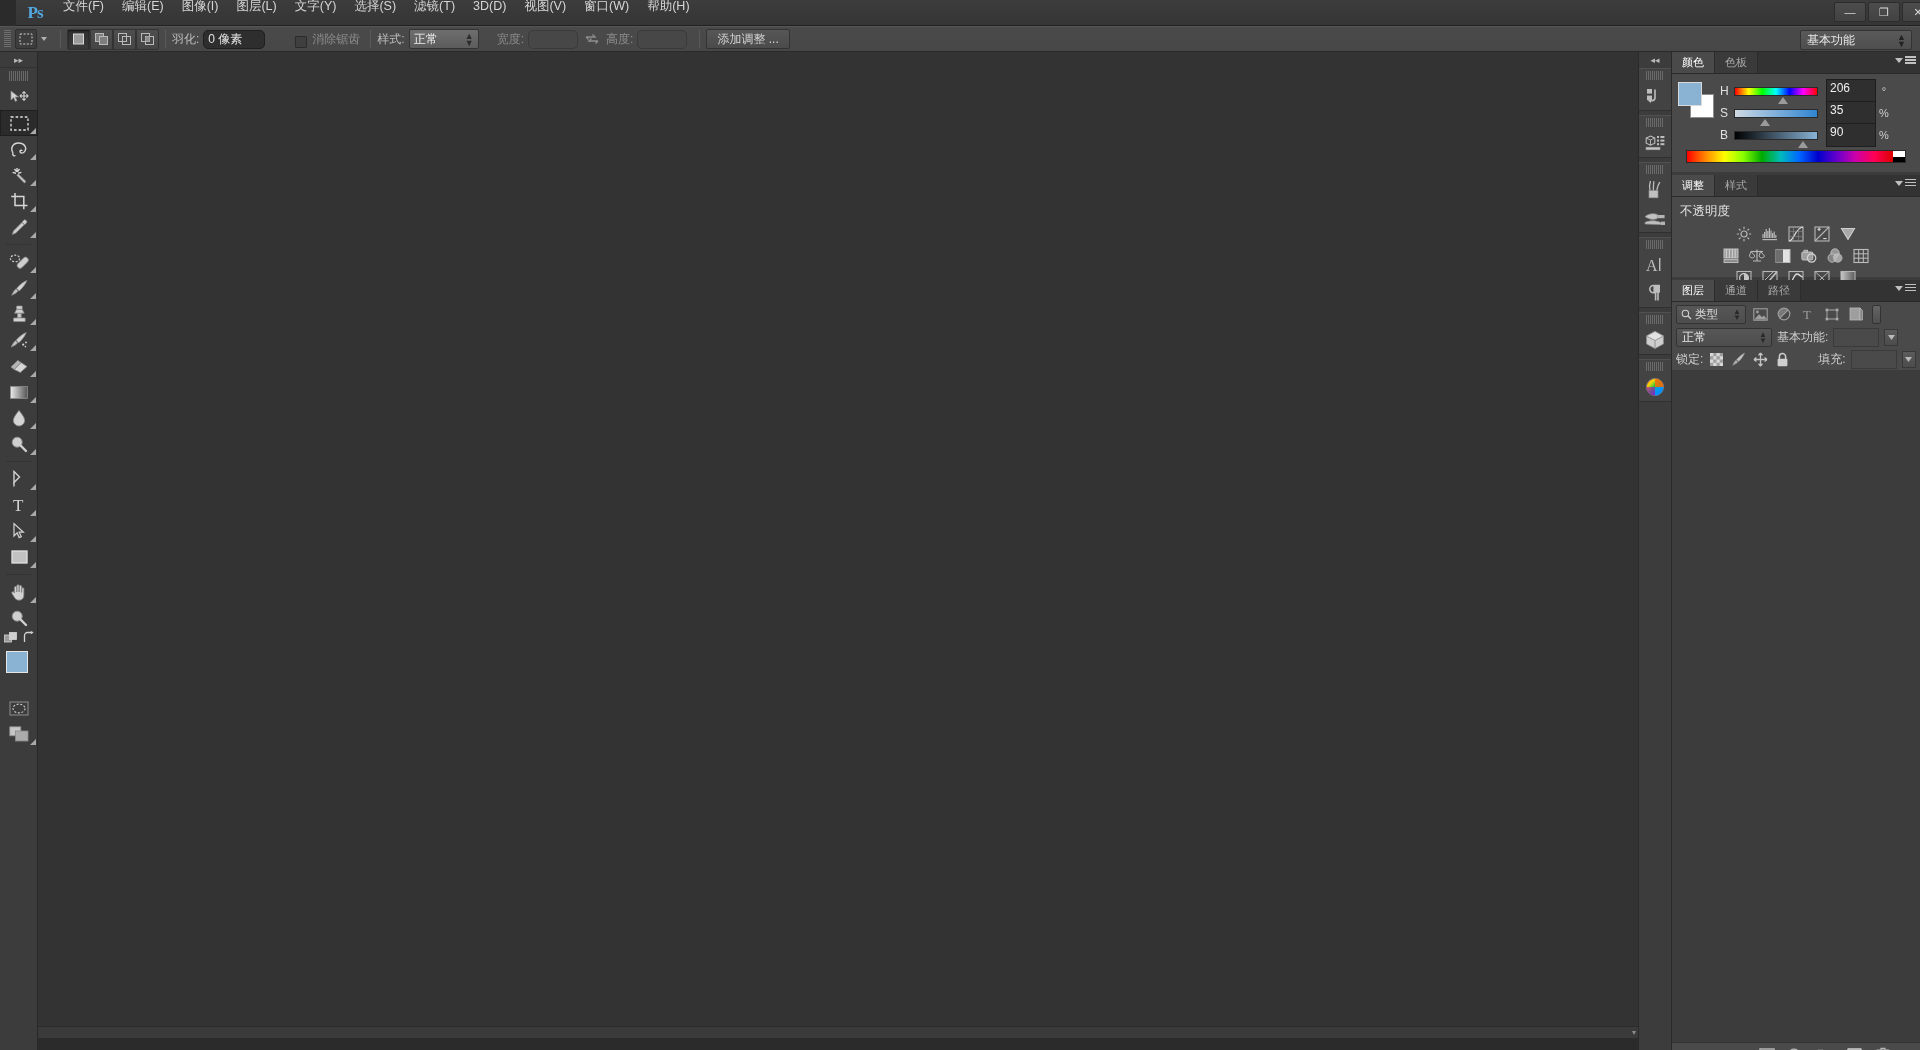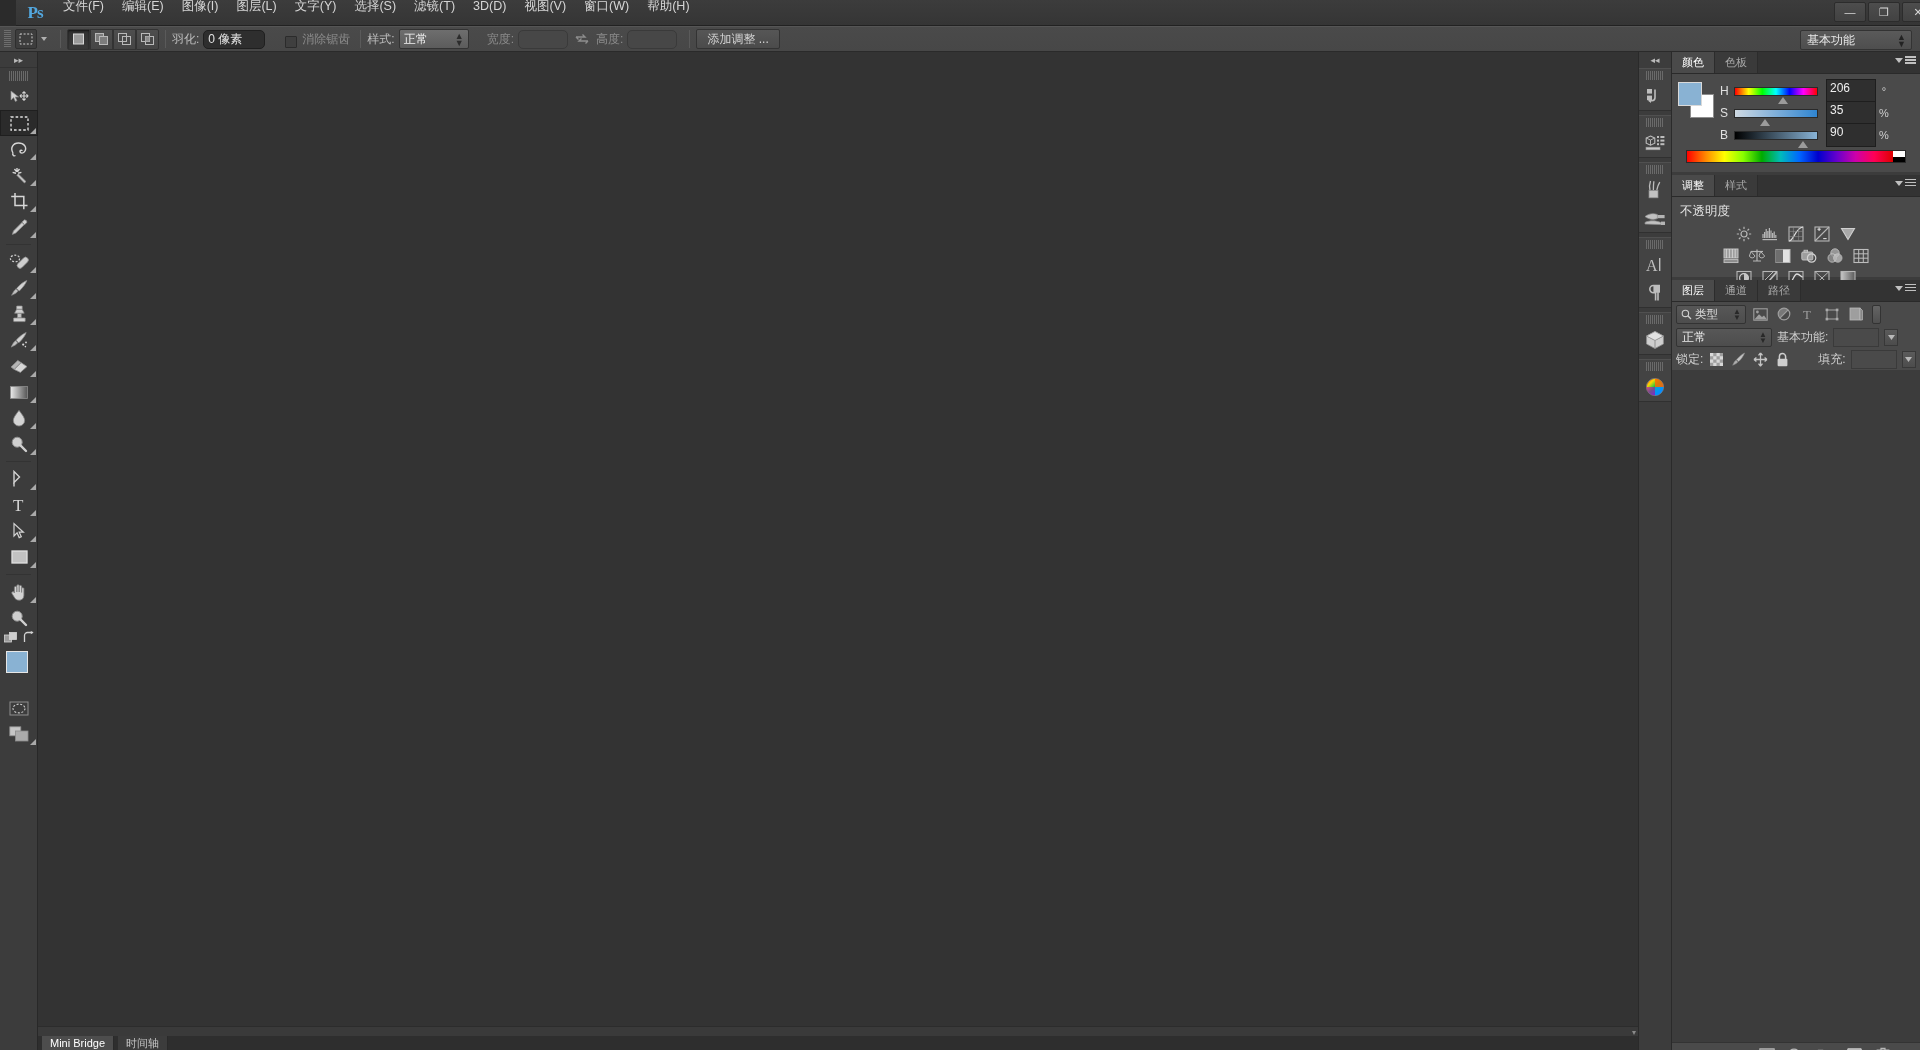--- a/index.html
+++ b/index.html
@@ -295,21 +295,21 @@
             <rect x="4.5" y="3.5" width="8" height="8" fill="none" stroke="#b9b9b9"></rect>
             <rect x="4.5" y="3.5" width="4" height="5" fill="#8d8d8d"></rect>
           </svg>
       </div>
     </div>
     <div class="ob-sep"></div>
 
     <div class="ob-label">羽化:</div>
     <div class="ob-input" style="width:62px">0 像素</div>
 
-    <div style="display:flex;align-items:flex-end;margin-left:20px">
+    <div style="display:flex;align-items:flex-end;margin-left:30px">
       <div class="ob-check"></div>
       <div class="ob-label" style="color:#8c8c8c">消除锯齿</div>
     </div>
     <div class="ob-sep"></div>
 
     <div class="ob-label">样式:</div>
     <div class="ob-select" style="width:70px">
       <span>正常</span>
       <span class="updown">▲<br>▼</span>
     </div>
@@ -541,24 +541,20 @@
       </svg>
       <span class="tri"></span>
     </div>
   </div>
 
   <div class="canvas"></div>
   <div class="canvas-scroll-h">
     <span class="scroll-arrow">▾</span>
   </div>
 
-  <div class="bottombar">
-    <div class="btab active">Mini Bridge</div>
-    <div class="btab">时间轴</div>
-  </div>
 
   <div class="icondock">
     <div class="dock-collapse">◂◂</div>
 
     <div class="dock-group">
       <div class="dock-grip"></div>
       <div class="dock-icon">
         <svg width="18" height="17" viewBox="0 0 18 17">
           <rect x="1" y="1" width="5" height="4.6" fill="#bdbdbd"></rect>
           <rect x="1" y="7.6" width="5" height="4.6" fill="#bdbdbd"></rect>

